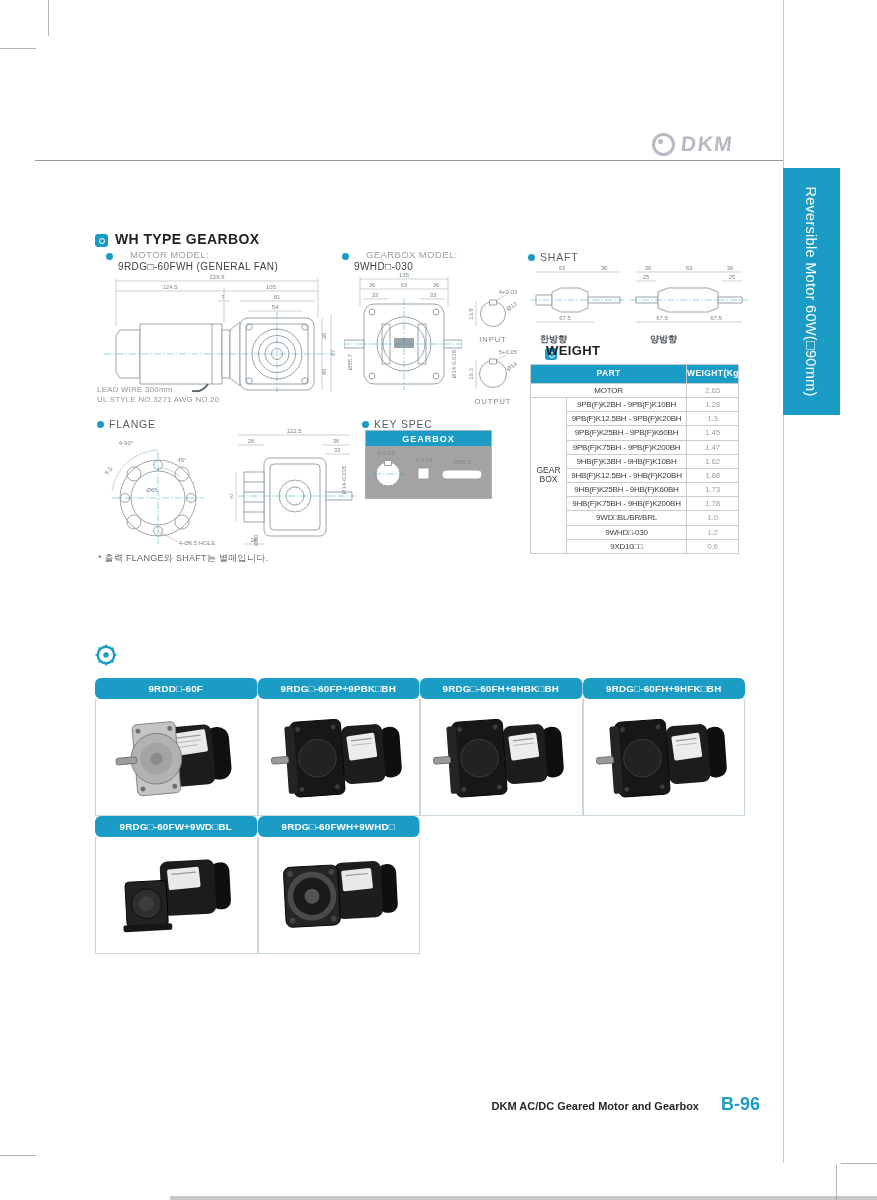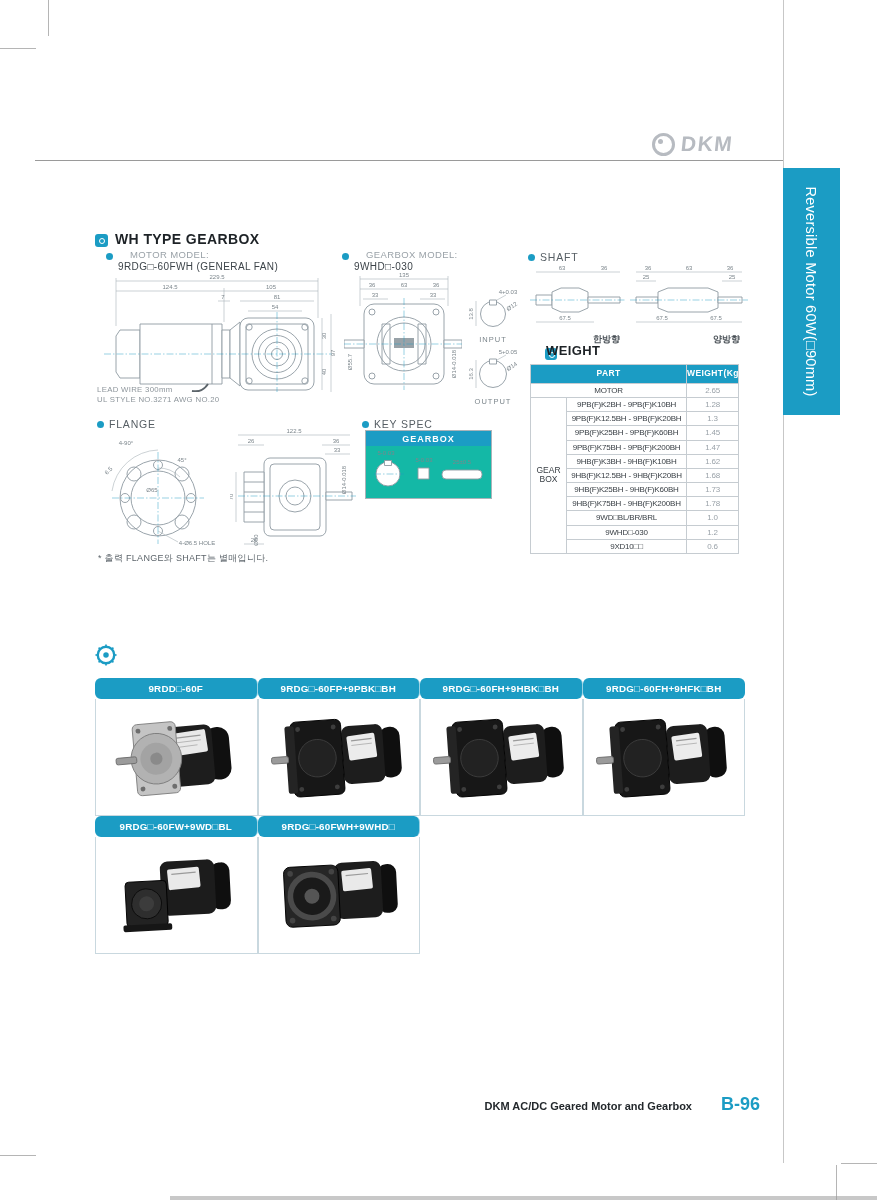--- a/index.html
+++ b/index.html
@@ -26,44 +26,44 @@
   .dim{stroke:#aab3b9;stroke-width:.6;fill:none;}
   .dt{font-size:6px;text-anchor:middle;}
   
   table.wt{border-collapse:collapse;width:208px;table-layout:fixed;background:#fff;border:1px solid #98a1a7;}
   table.wt th,table.wt td{border:1px solid #c6ccd1;padding:2px 2px;line-height:1.15;text-align:center;}
   table.wt th{background:var(--accent);color:#fff;font-size:8.5px;font-weight:bold;letter-spacing:.4px;padding:4px 0;}
   table.wt td{font-size:8px;color:#3a4046;letter-spacing:-0.2px;}
   table.wt td.w{color:#9aa2a9;}
   table.wt td.grp{font-size:8.5px;color:#3a4046;letter-spacing:0;}
   
-  .ks-box{width:125px;border:1px solid #aab3b9;background:#14b8a6;}
+  .ks-box{width:125px;border:1px solid #aab3b9;background:#a3a3a3;}
   .ks-head{background:var(--accent);color:#fff;font-size:9px;font-weight:bold;text-align:center;
            letter-spacing:1px;padding:2.5px 0;}
   
   .mi-grid{display:grid;grid-template-columns:repeat(4,1fr);width:650px;}
   .mi-cell{display:flex;flex-direction:column;}
   .mi-head{height:21px;line-height:21px;background:var(--accent);color:#fff;font-size:9.8px;font-weight:bold;
            text-align:center;letter-spacing:.2px;border-right:1px solid rgba(255,255,255,.55);border-radius:6px;}
   .mi-cell:nth-child(4n) .mi-head{border-right:none;}
   .mi-photo{height:116px;background:#fff;border:1px solid #c9d8df;border-top:none;
             display:flex;align-items:center;justify-content:center;}
   
   .side-tab{left:840px;top:168px;width:247px;height:57px;transform:rotate(90deg);transform-origin:0 0;
             background:var(--accent);color:#fff;display:flex;align-items:center;justify-content:center;
             font-size:14.5px;letter-spacing:.3px;}
   
   .logo{display:flex;align-items:center;gap:6px;color:#b7bbc1;}
   .logo .ring{width:17px;height:17px;border:3px solid #b7bbc1;border-radius:50%;position:relative;}
   .logo .ring:after{content:"";position:absolute;left:3px;top:3px;width:5px;height:5px;border-radius:50%;background:#b7bbc1;}
   .logo .word{font-size:21px;font-weight:bold;letter-spacing:1.5px;transform:skewX(-6deg);}
-  .footer{display:flex;align-items:baseline;justify-content:flex-end;gap:7px;}
+  .footer{display:flex;align-items:baseline;justify-content:flex-end;}
   .footer .ft{font-size:11px;font-weight:bold;color:#23282c;}
   .footer .pg{font-size:18px;font-weight:bold;color:var(--accent);margin-left:22px;}
-  .caption{font-size:9px;color:#4a5157;font-weight:bold;text-align:right;}
+  .caption{font-size:9px;color:#4a5157;font-weight:bold;text-align:left;}
   .note{font-size:9px;color:#5d656b;letter-spacing:.3px;}
   .lead{font-size:7.8px;color:#8d959b;letter-spacing:.3px;}
   .gear-icon{width:22px;height:22px;}
 </style>
 </head>
 <body>
 
 <div id="page" style="--accent:#1b9cc4">
 
   

